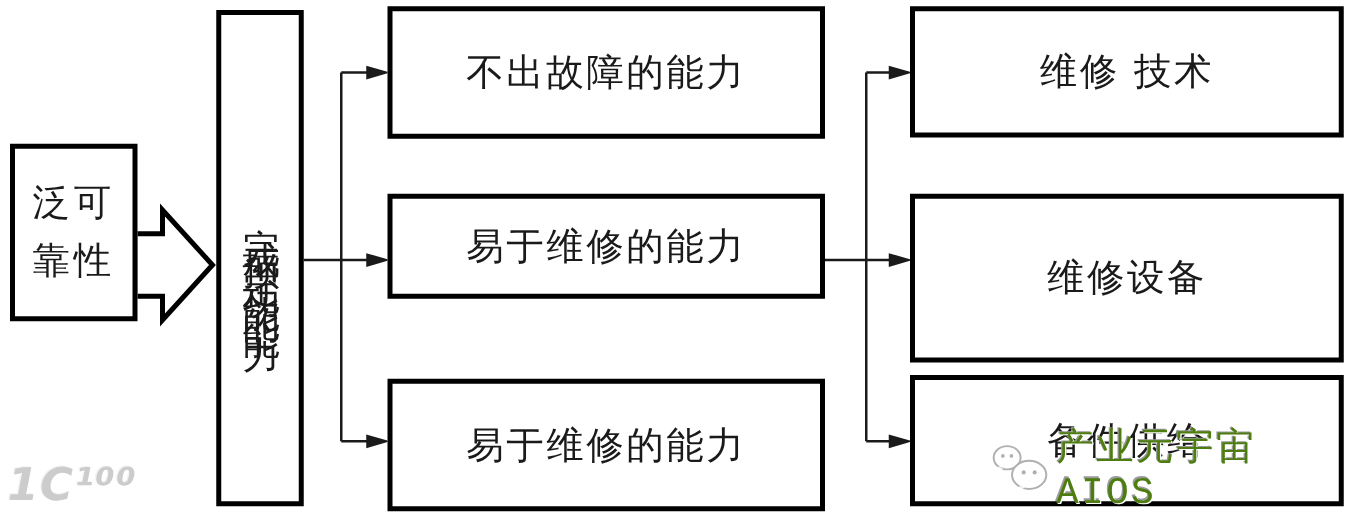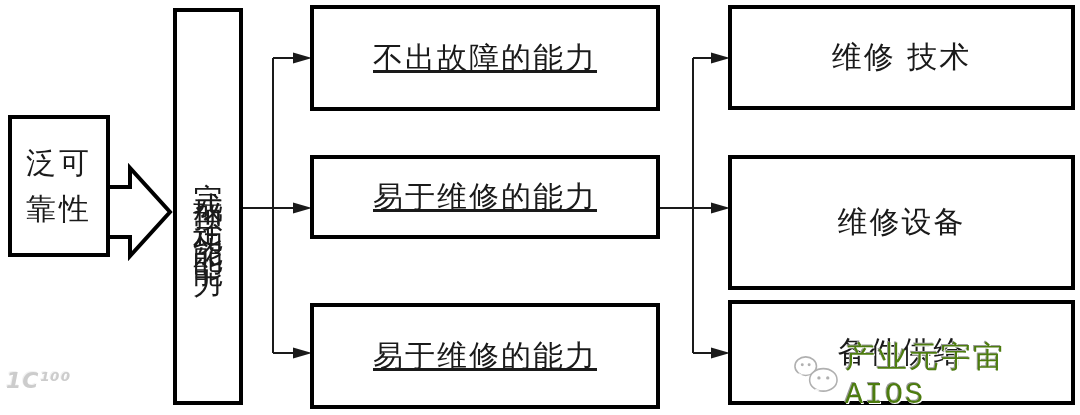--- a/index.html
+++ b/index.html
@@ -46,21 +46,21 @@
     letter-spacing: 3px;
   }
   .trunk-box { left: 173px; top: 8px; width: 70px; height: 397px; }
   .trunk-box .lbl {
     writing-mode: vertical-rl;
     text-orientation: upright;
     letter-spacing: 0.36em;
     line-height: 1;
     font-size: 30px;
   }
-  .mid-box   { left: 310px; width: 350px; text-decoration: underline; }
+  .mid-box   { left: 310px; width: 350px; }
   .mid-1 { top: 5px;   height: 106px; }
   .mid-2 { top: 155px; height: 84px; }
   .mid-3 { top: 303px; height: 106px; }
   .rt-box    { left: 728px; width: 347px; }
   .rt-1 { top: 5px;   height: 105px; }
   .rt-2 { top: 155px; height: 135px; }
   .rt-3 { top: 300px; height: 105px; text-align: center; }
 
   
   .wm-bottom-left {
@@ -68,21 +68,21 @@
     left: 6px; top: 368px;
     display: flex;
     align-items: baseline;
     gap: 7px;
     font-family: "DejaVu Sans", "Liberation Sans", sans-serif;
     color: #cccccc;
     text-shadow: 1px 1px 0 #ffffff, -1px -1px 0 #f2f2f2, 0 0 3px #ffffff;
     user-select: none;
   }
   .wm-bottom-left .wm-logo {
-    font-size: 22px;
+    font-size: 36px;
     font-weight: bold;
     font-style: italic;
     letter-spacing: 1px;
   }
   .wm-bottom-left .wm-brand {
     font-size: 28px;
     font-weight: bold;
     letter-spacing: 5px;
   }
   .wm-right {

